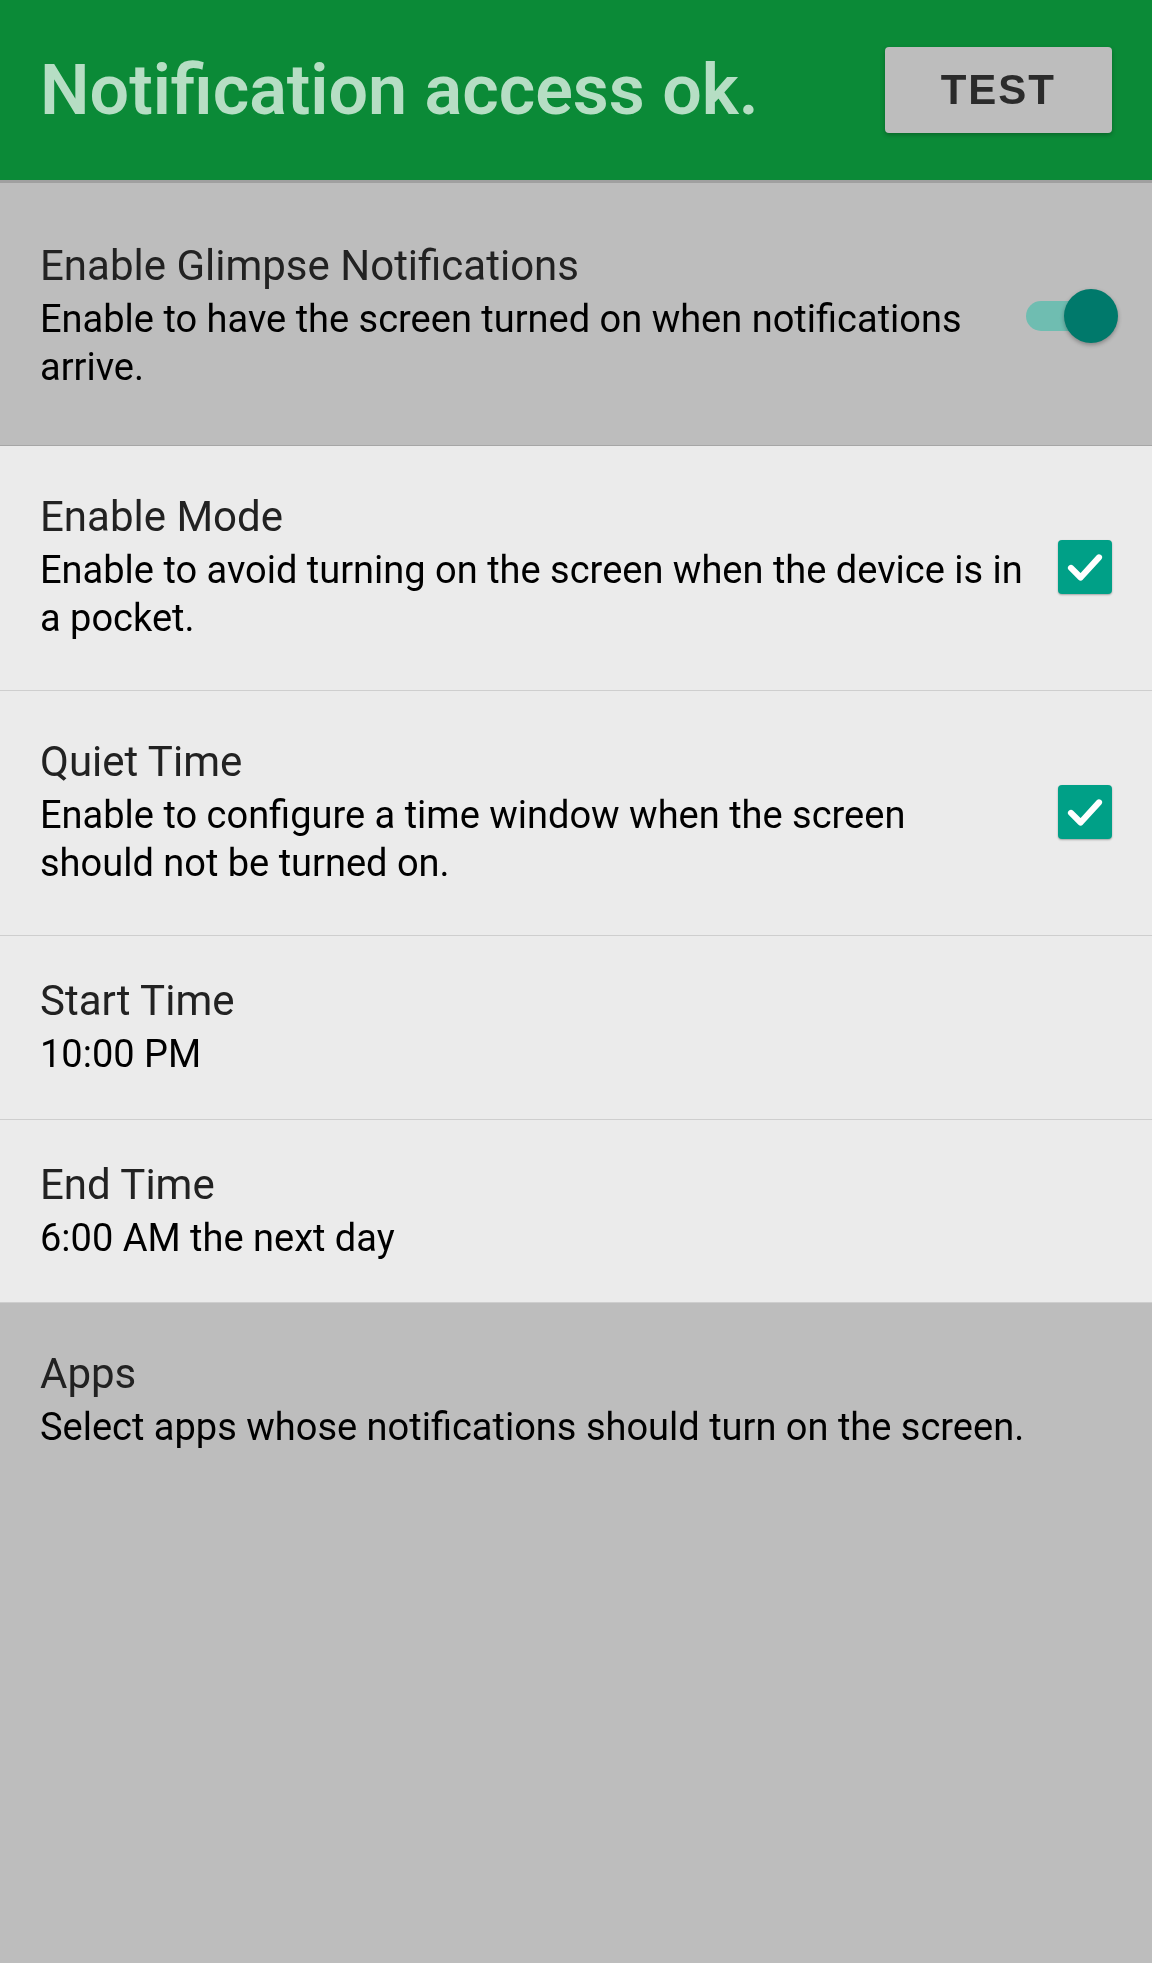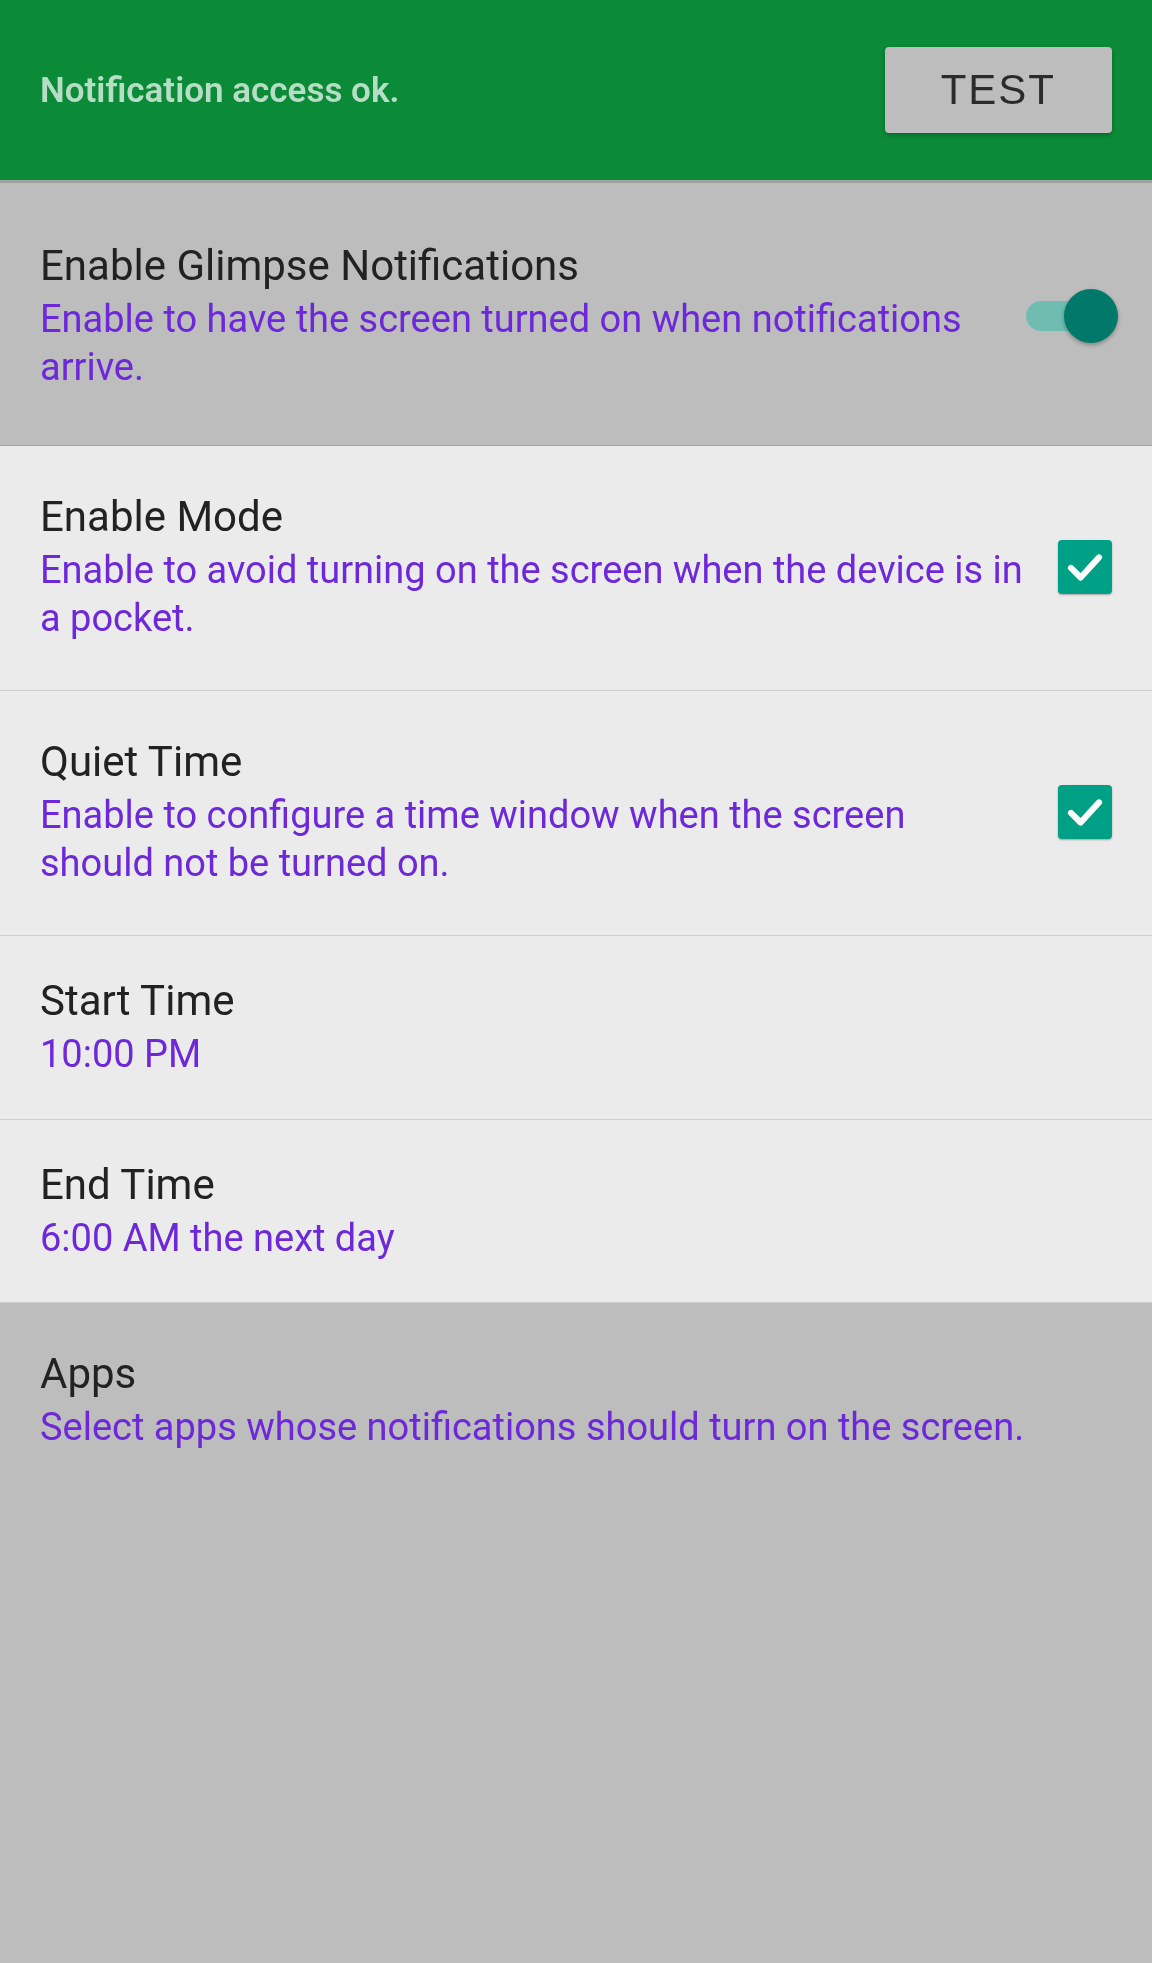--- a/index.html
+++ b/index.html
@@ -8,29 +8,29 @@
     background: #0b8a37;
     height: 183px;
     display: flex;
     align-items: center;
     justify-content: space-between;
     padding: 0 40px;
     border-bottom: 3px solid #a0a0a0;
   }
   .header-title {
     color: #b6dec4;
-    font-size: 35px;
+    font-size: 70px;
     font-weight: 600;
   }
   .test-button {
     background: #bdbdbd;
     border: none;
     color: #2b2b2b;
     font-size: 42px;
-    font-weight: 400;
+    font-weight: 700;
     letter-spacing: 2px;
     height: 86px;
     padding: 0 56px;
     border-radius: 4px;
     box-shadow: 0 2px 4px rgba(0,0,0,0.25);
     cursor: pointer;
   }
   .content { display: flex; flex-direction: column; }
   .row {
     display: flex;
@@ -39,21 +39,21 @@
     border-bottom: 1px solid rgba(0,0,0,0.12);
   }
   .row .text-block { flex: 1; padding-right: 30px; }
   .row .title {
     font-size: 42px;
     color: #222;
     margin-bottom: 6px;
   }
   .row .subtitle {
     font-size: 38px;
-    color: #6d28d9;
+    color: #000000;
     line-height: 1.25;
   }
   .row.dark { background: #bdbdbd; }
   .row.light { background: #ebebeb; }
 
   .toggle {
     width: 86px; height: 54px; position: relative; flex-shrink: 0;
   }
   .toggle-track {
     position: absolute; left: 0; top: 12px; width: 78px; height: 30px;

